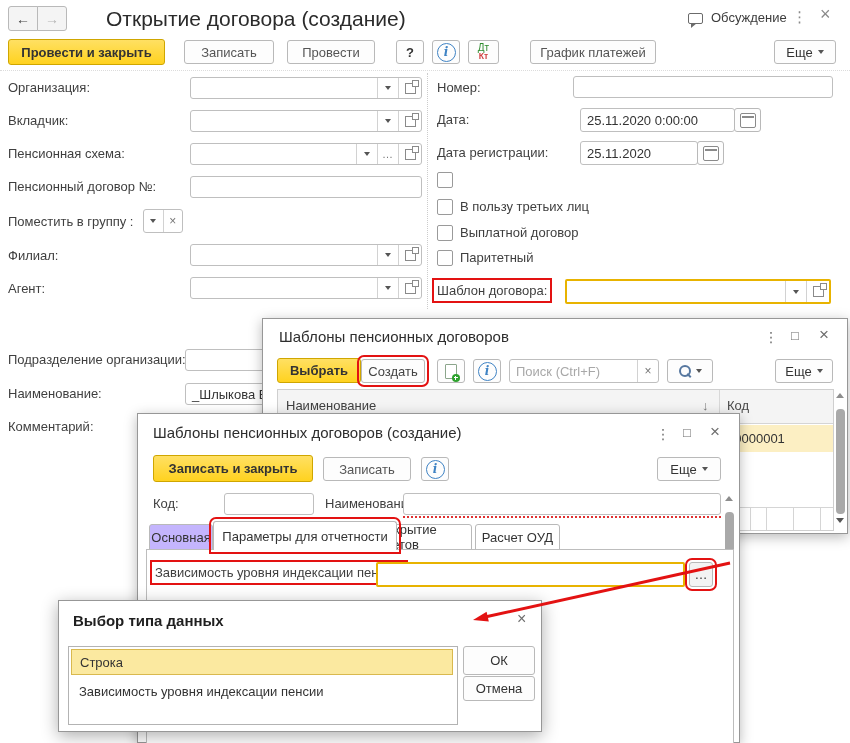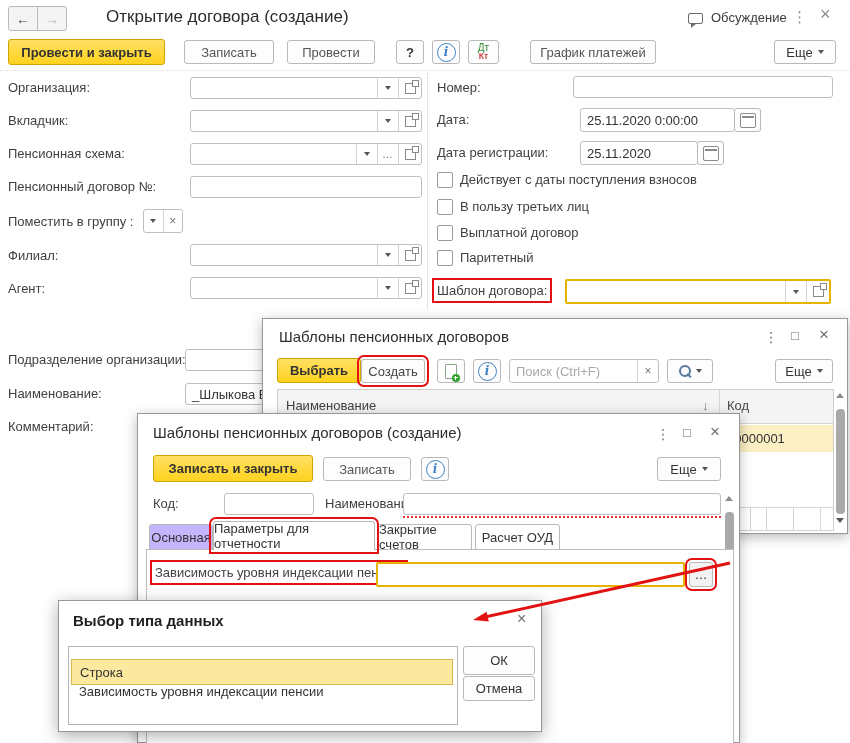--- a/index.html
+++ b/index.html
@@ -54,21 +54,21 @@
 
 <div id="app">
 
   
   <div class="btn" style="left:8px;top:6px;width:30px;height:25px;border-radius:3px 0 0 3px;background:#f4f4f4;">
     <span style="color:#444;font-size:14px;">←</span>
   </div>
   <div class="btn" style="left:37px;top:6px;width:30px;height:25px;border-radius:0 3px 3px 0;background:#f4f4f4;">
     <span style="color:#b5b5b5;font-size:14px;">→</span>
   </div>
-  <div class="lbl" style="left:106px;top:7px;font-size:17px;color:#2b2b2b;">Открытие договора (создание)</div>
+  <div class="lbl" style="left:106px;top:7px;font-size:21px;color:#2b2b2b;">Открытие договора (создание)</div>
 
   <span class="ic-bubble abs" style="left:688px;top:12px;"></span>
   <div class="lbl" style="left:711px;top:10px;color:#3c3c3c;">Обсуждение</div>
   <div class="wicon" style="left:792px;top:8px;font-size:15px;color:#8a8a8a;">⋮</div>
   <div class="wicon" style="left:820px;top:4px;font-size:18px;color:#8a8a8a;">×</div>
 
   
   <div class="btn btn-yellow" style="left:8px;top:39px;width:157px;height:26px;">Провести и закрыть</div>
   <div class="btn" style="left:184px;top:40px;width:90px;height:24px;color:#555;">Записать</div>
   <div class="btn" style="left:287px;top:40px;width:88px;height:24px;color:#555;">Провести</div>
@@ -186,21 +186,20 @@
 
   <div class="lbl" style="left:437px;top:145px;">Дата регистрации:</div>
   <div class="field" style="left:580px;top:141px;width:118px;height:24px;">
     <span class="txt">25.11.2020</span>
   </div>
   <div class="btn" style="left:697px;top:141px;width:27px;height:24px;">
     <span class="ic-cal"></span>
   </div>
 
   <span class="cb" style="left:437px;top:172px;"></span>
-  <div class="lbl" style="left:460px;top:172px;">Действует с даты поступления взносов</div>
   <span class="cb" style="left:437px;top:199px;"></span>
   <div class="lbl" style="left:460px;top:199px;">В пользу третьих лиц</div>
   <span class="cb" style="left:437px;top:225px;"></span>
   <div class="lbl" style="left:460px;top:225px;">Выплатной договор</div>
   <span class="cb" style="left:437px;top:250px;"></span>
   <div class="lbl" style="left:460px;top:250px;">Паритетный</div>
 
   <div class="lbl red-annot3" style="left:437px;top:283px;">Шаблон договора:</div>
   <div class="field" style="left:565px;top:279px;width:266px;height:25px;border:2px solid #e8b300;border-radius:2px;">
     <span class="txt"></span>
@@ -286,40 +285,40 @@
     <div class="lbl" style="left:187px;top:82px;">Наименование:</div>
     <div class="field" style="left:265px;top:79px;width:318px;height:22px;">
       <span class="txt"></span>
     </div>
     <div class="abs" style="left:265px;top:102px;width:318px;border-bottom:2px dotted #e03030;"></div>
 
     <span class="tri-up abs" style="left:587px;top:82px;"></span>
     <div class="scroll-thumb" style="left:587px;top:98px;width:9px;height:190px;"></div>
 
     <div class="tab" style="left:11px;top:110px;width:64px;height:26px;background:#c4b5fd;">Основная</div>
-    <div class="tab red-annot" style="left:75px;top:107px;width:162px;height:29px;border-bottom:none;z-index:3;">Параметры для отчетности</div>
+    <div class="tab red-annot" style="left:75px;top:107px;width:184px;height:29px;border-bottom:none;z-index:3;">Параметры для отчетности</div>
     <div class="tab" style="left:240px;top:110px;width:94px;height:26px;">Закрытие счетов</div>
     <div class="tab" style="left:337px;top:110px;width:85px;height:26px;">Расчет ОУД</div>
 
     <div class="abs" style="left:8px;top:135px;width:588px;height:195px;border:1px solid #bdbdbd;background:#fff;z-index:2;">
       <div class="lbl red-annot3" style="left:8px;top:15px;">Зависимость уровня индексации пенсии:</div>
       <div class="field" style="left:229px;top:12px;width:309px;height:25px;border:2px solid #e8b300;border-radius:2px;">
         <span class="txt"></span>
       </div>
       <div class="btn red-annot" style="left:542px;top:12px;width:24px;height:25px;background:#f3f3f3;">…</div>
     </div>
   </div>
 
   
   <div class="win" style="left:58px;top:600px;width:484px;height:132px;z-index:50;box-shadow:0 4px 16px rgba(0,0,0,.32);">
     <div class="wtitle" style="left:14px;top:11px;font-weight:bold;color:#1f1f1f;">Выбор типа данных</div>
     <div class="wicon" style="left:458px;top:9px;font-size:16px;">×</div>
 
     <div class="abs" style="left:9px;top:45px;width:390px;height:79px;border:1px solid #b3b3b3;background:#fff;">
-      <div class="abs" style="left:2px;top:12px;width:382px;height:26px;background:#fbe9a0;border:1px solid #d9b94e;
+      <div class="abs" style="left:2px;top:2px;width:382px;height:26px;background:#fbe9a0;border:1px solid #d9b94e;
                   display:flex;align-items:center;padding-left:8px;">Строка</div>
       <div class="abs" style="left:3px;top:32px;width:380px;height:24px;display:flex;align-items:center;padding-left:7px;">Зависимость уровня индексации пенсии</div>
     </div>
 
     <div class="btn" style="left:404px;top:45px;width:72px;height:29px;text-align:right;">ОК</div>
     <div class="btn" style="left:404px;top:75px;width:72px;height:25px;">Отмена</div>
   </div>
 
   
   <svg class="abs" style="left:455px;top:548px;z-index:100;pointer-events:none;" width="300" height="85">

